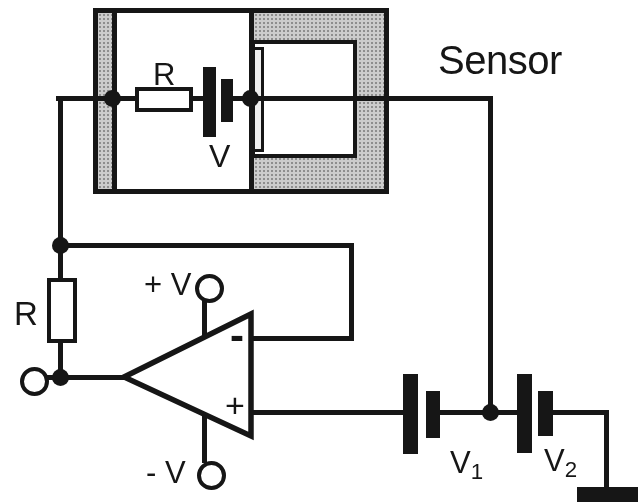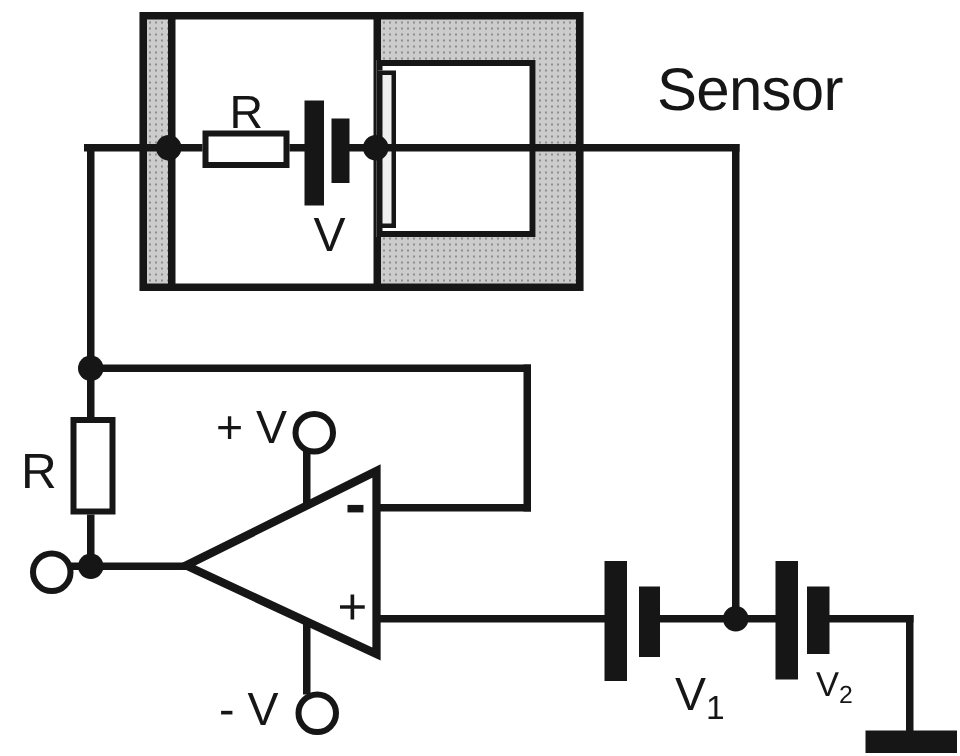--- a/index.html
+++ b/index.html
@@ -84,15 +84,15 @@
 <div class="lbl" style="left:153px;top:59px;font-size:31px;">R</div>
 <div class="lbl" style="left:209px;top:140px;font-size:32px;">V</div>
 <div class="lbl" style="left:14px;top:297px;font-size:33px;">R</div>
 <div class="lbl" style="left:144px;top:269px;font-size:31px;">+ V</div>
 <div class="lbl" style="left:146px;top:457px;font-size:31px;">- V</div>
 <div class="sign" style="left:224px;top:324px;width:26px;height:24px;font-size:42px;font-weight:bold;">-</div>
 <div class="sign" style="left:221px;top:392px;width:28px;height:26px;font-size:34px;">+</div>
 <div class="lbl" style="left:427px;top:447px;font-size:31px;margin-left:23px;">
   <span>V</span><sub>1</sub>
 </div>
-<div class="lbl" style="left:544px;top:445px;font-size:23px;">
+<div class="lbl" style="left:544px;top:445px;font-size:31px;">
   <span>V</span><sub>2</sub>
 </div>
 
 </body></html>

